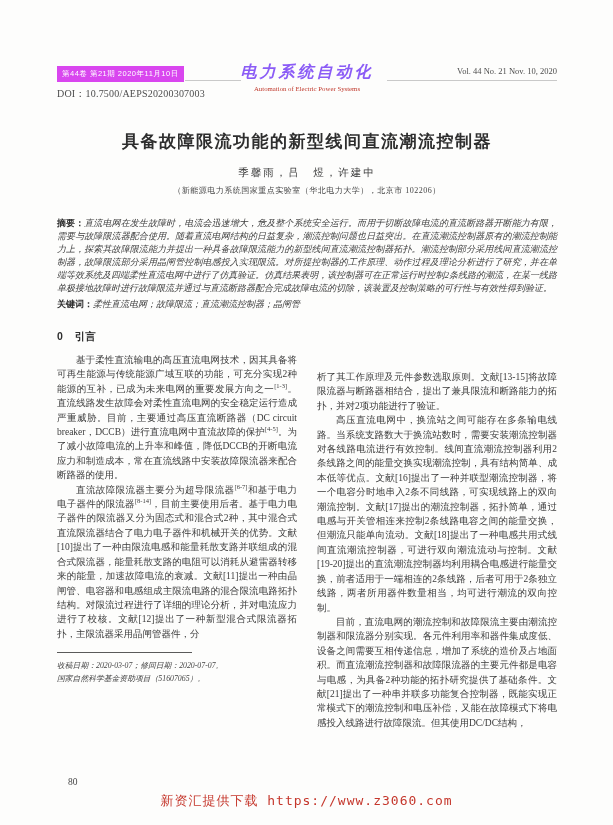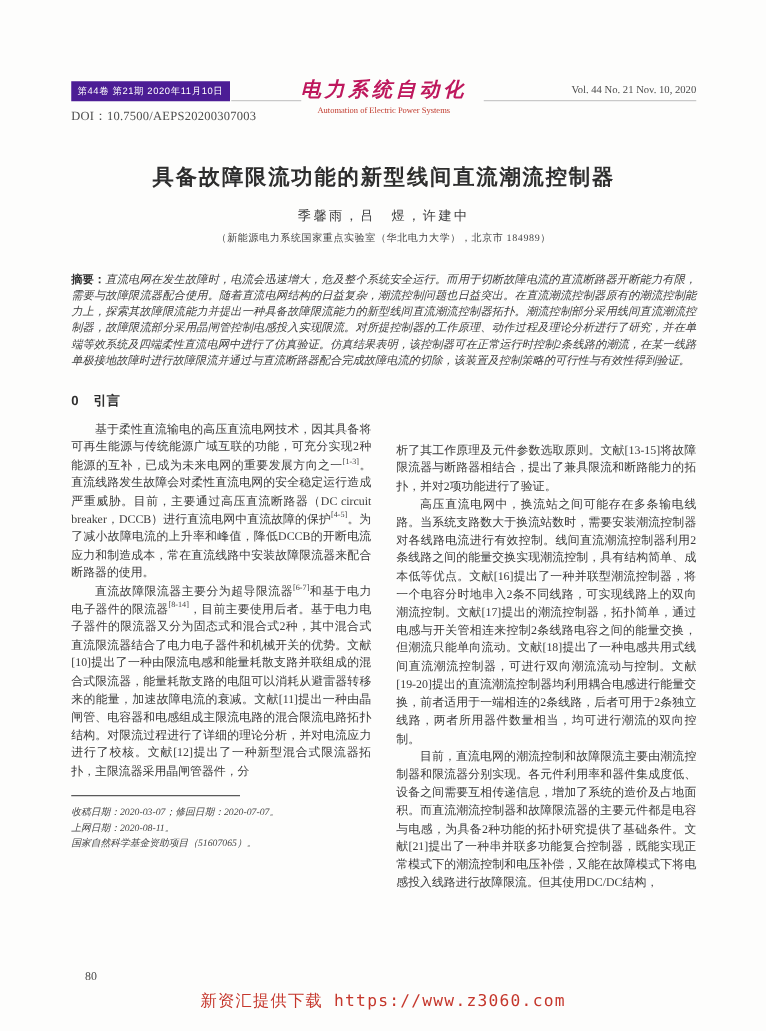--- a/index.html
+++ b/index.html
@@ -11,32 +11,32 @@
     background:#fdfdfc;
     font-family:"Liberation Serif", serif;
     color:#3b3b3b;
     overflow:hidden;
   }
   
   .header { position:absolute; top:62px; left:57px; width:500px; height:40px; }
   .hdr-left { position:absolute; left:0; top:0; }
   .issue-box {
     display:inline-block;
-    background:#4c1d95; color:#ffffff;
+    background:#d946ef; color:#ffffff;
     font-family:"Liberation Sans", sans-serif;
     font-size:7.5px; letter-spacing:0.5px;
     padding:3px 5px;
   }
   .doi { font-size:10px; color:#4c4c4c; margin-top:5px; letter-spacing:0.2px; }
   .hdr-center {
     position:absolute; left:50%; top:0; transform:translateX(-50%);
     text-align:center; width:160px;
   }
   .journal-cn {
-    color:#be185d; font-weight:bold; font-size:16px;
+    color:#8b5cf6; font-weight:bold; font-size:16px;
     letter-spacing:3px; font-style:italic;
     font-family:"DejaVu Serif", serif;
     white-space:nowrap;
   }
   .journal-en { color:#c0382b; font-size:6.8px; margin-top:2px; white-space:nowrap; }
   .hdr-right { position:absolute; right:0; top:4px; font-size:8.5px; color:#4c4c4c; }
   .hdr-line { position:absolute; height:1px; background:#c9c9c9; top:18px; }
   .hdr-line.left  { left:128px; width:56px; }
   .hdr-line.right { left:330px; width:170px; }
   
@@ -100,34 +100,34 @@
     <div class="hdr-center">
       <div class="journal-cn">电力系统自动化</div>
       <div class="journal-en">Automation of Electric Power Systems</div>
     </div>
     <div class="hdr-right">Vol. 44 No. 21 Nov. 10, 2020</div>
   </div>
 
   <div class="content">
     <div class="title">具备故障限流功能的新型线间直流潮流控制器</div>
     <div class="authors">季馨雨，吕　煜，许建中</div>
-    <div class="affiliation">（新能源电力系统国家重点实验室（华北电力大学），北京市 184989）</div>
+    <div class="affiliation">（新能源电力系统国家重点实验室（华北电力大学），北京市 102206）</div>
 
     <div class="abstract"><b>摘要：</b><span>直流电网在发生故障时，电流会迅速增大，危及整个系统安全运行。而用于切断故障电流的直流断路器开断能力有限，需要与故障限流器配合使用。随着直流电网结构的日益复杂，潮流控制问题也日益突出。在直流潮流控制器原有的潮流控制能力上，探索其故障限流能力并提出一种具备故障限流能力的新型线间直流潮流控制器拓扑。潮流控制部分采用线间直流潮流控制器，故障限流部分采用晶闸管控制电感投入实现限流。对所提控制器的工作原理、动作过程及理论分析进行了研究，并在单端等效系统及四端柔性直流电网中进行了仿真验证。仿真结果表明，该控制器可在正常运行时控制2条线路的潮流，在某一线路单极接地故障时进行故障限流并通过与直流断路器配合完成故障电流的切除，该装置及控制策略的可行性与有效性得到验证。</span></div>
 
+    <div class="keywords"><b>关键词：</b><span>柔性直流电网；故障限流；直流潮流控制器；晶闸管</span></div>
 
     <div class="columns">
       <div class="col col-left">
         <div class="sec-heading"><span class="sec-num">0</span><span>引言</span></div>
         <p>基于柔性直流输电的高压直流电网技术，因其具备将可再生能源与传统能源广域互联的功能，可充分实现2种能源的互补，已成为未来电网的重要发展方向之一<sup>[1-3]</sup>。直流线路发生故障会对柔性直流电网的安全稳定运行造成严重威胁。目前，主要通过高压直流断路器（DC circuit breaker，DCCB）进行直流电网中直流故障的保护<sup>[4-5]</sup>。为了减小故障电流的上升率和峰值，降低DCCB的开断电流应力和制造成本，常在直流线路中安装故障限流器来配合断路器的使用。</p>
         <p>直流故障限流器主要分为超导限流器<sup>[6-7]</sup>和基于电力电子器件的限流器<sup>[8-14]</sup>，目前主要使用后者。基于电力电子器件的限流器又分为固态式和混合式2种，其中混合式直流限流器结合了电力电子器件和机械开关的优势。文献[10]提出了一种由限流电感和能量耗散支路并联组成的混合式限流器，能量耗散支路的电阻可以消耗从避雷器转移来的能量，加速故障电流的衰减。文献[11]提出一种由晶闸管、电容器和电感组成主限流电路的混合限流电路拓扑结构。对限流过程进行了详细的理论分析，并对电流应力进行了校核。文献[12]提出了一种新型混合式限流器拓扑，主限流器采用晶闸管器件，分</p>
         <div class="footnote">
           <div class="footnote-rule"></div>
           <div>收稿日期：2020-03-07；修回日期：2020-07-07。</div>
-          <div>上网日期：2020-08-11。</div>
           <div>国家自然科学基金资助项目（51607065）。</div>
         </div>
       </div>
       <div class="col col-right">
         <p class="no-indent">析了其工作原理及元件参数选取原则。文献[13-15]将故障限流器与断路器相结合，提出了兼具限流和断路能力的拓扑，并对2项功能进行了验证。</p>
         <p>高压直流电网中，换流站之间可能存在多条输电线路。当系统支路数大于换流站数时，需要安装潮流控制器对各线路电流进行有效控制。线间直流潮流控制器利用2条线路之间的能量交换实现潮流控制，具有结构简单、成本低等优点。文献[16]提出了一种并联型潮流控制器，将一个电容分时地串入2条不同线路，可实现线路上的双向潮流控制。文献[17]提出的潮流控制器，拓扑简单，通过电感与开关管相连来控制2条线路电容之间的能量交换，但潮流只能单向流动。文献[18]提出了一种电感共用式线间直流潮流控制器，可进行双向潮流流动与控制。文献[19-20]提出的直流潮流控制器均利用耦合电感进行能量交换，前者适用于一端相连的2条线路，后者可用于2条独立线路，两者所用器件数量相当，均可进行潮流的双向控制。</p>
         <p>目前，直流电网的潮流控制和故障限流主要由潮流控制器和限流器分别实现。各元件利用率和器件集成度低、设备之间需要互相传递信息，增加了系统的造价及占地面积。而直流潮流控制器和故障限流器的主要元件都是电容与电感，为具备2种功能的拓扑研究提供了基础条件。文献[21]提出了一种串并联多功能复合控制器，既能实现正常模式下的潮流控制和电压补偿，又能在故障模式下将电感投入线路进行故障限流。但其使用DC/DC结构，</p>
       </div>
     </div>
   </div>

